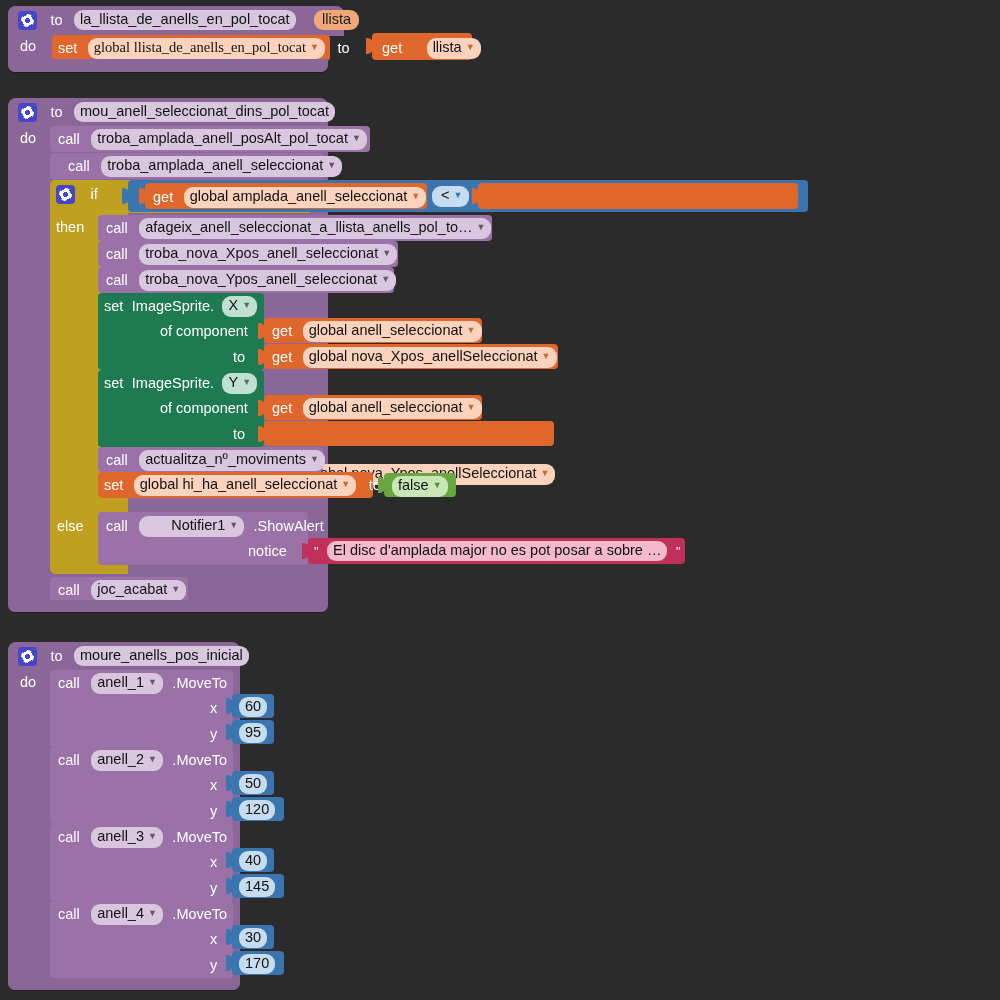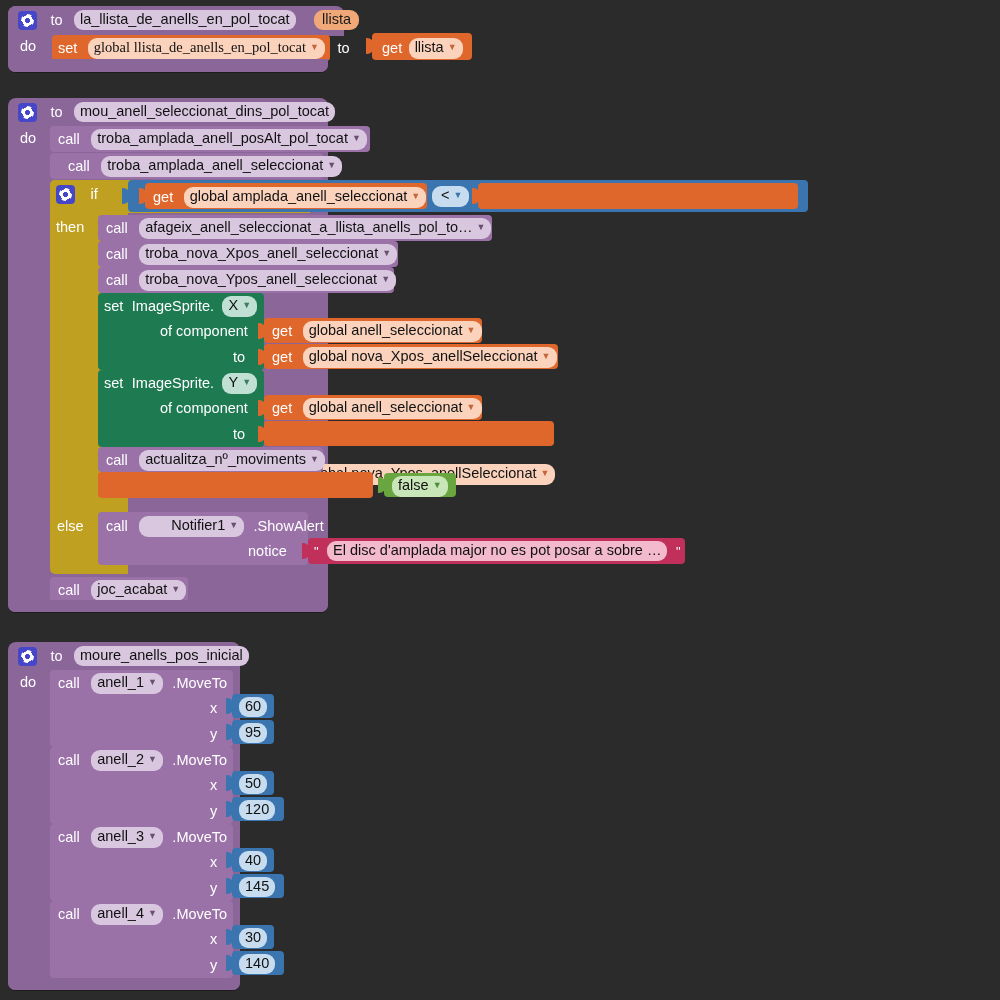--- a/index.html
+++ b/index.html
@@ -133,21 +133,21 @@
   <div class="row" style="left:58px; top:38px;">
     <span class="lbl">set</span>
     <span class="fld fld-orange" style="margin-left:6px;font-family:Liberation Serif, serif;">global llista_de_anells_en_pol_tocat<span class="caret caret-o">▼</span></span>
     <span class="lbl" style="margin-left:8px;">to</span>
   </div>
 
   <div class="blk c-var" style="left:372px; top:33px; width:100px; height:27px; border-radius:4px;"></div>
   <div class="plug c-var" style="left:366px; top:38px;"></div>
   <div class="row" style="left:382px; top:38px;">
     <span class="lbl">get</span>
-    <span class="fld fld-orange" style="margin-left:2px;">llista<span class="caret caret-o">▼</span></span>
+    <span class="fld fld-orange" style="margin-left:20px;">llista<span class="caret caret-o">▼</span></span>
   </div>
   <div class="blk c-proc" style="left:8px; top:59px; width:320px; height:13px; border-radius:0 0 7px 7px;"></div>
 
   <div class="blk proc c-proc" style="left:8px; top:98px; width:320px; height:514px;"></div>
   <div class="row" style="left:18px; top:102px;">
     <span class="gear"></span>
     <span class="lbl" style="margin-left:9px;">to</span>
     <span class="fld fld-purple" style="margin-left:7px;">mou_anell_seleccionat_dins_pol_tocat</span>
   </div>
   <div class="row" style="left:20px; top:129px;">
@@ -274,20 +274,25 @@
 
   <div class="blk c-call" style="left:98px; top:447px; width:225px; height:25px; border-radius:4px;"></div>
   <div class="bump c-call" style="left:110px; top:447px;"></div>
   <div class="row" style="left:106px; top:450px;">
     <span class="lbl">call</span>
     <span class="fld fld-purple" style="margin-left:7px;">actualitza_nº_moviments<span class="caret">▼</span></span>
   </div>
 
   <div class="blk c-var" style="left:98px; top:472px; width:275px; height:26px; border-radius:4px;"></div>
   <div class="bump c-var" style="left:110px; top:472px;"></div>
+  <div class="row" style="left:104px; top:475px;">
+    <span class="lbl">set</span>
+    <span class="fld fld-orange" style="margin-left:6px;">global hi_ha_anell_seleccionat<span class="caret caret-o">▼</span></span>
+    <span class="lbl" style="margin-left:8px;">to</span>
+  </div>
   <div class="blk c-logic" style="left:384px; top:473px; width:72px; height:24px; border-radius:4px;"></div>
   <div class="plug c-logic" style="left:378px; top:477px;"></div>
   <div class="row" style="left:392px; top:476px;">
     <span class="fld fld-green">false<span class="caret caret-g">▼</span></span>
   </div>
 
   <div class="row" style="left:57px; top:517px;">
     <span class="lbl">else</span>
   </div>
 
@@ -414,18 +419,18 @@
   <div class="plug c-math" style="left:226px; top:929px;"></div>
   <div class="row" style="left:239px; top:928px;">
     <span class="fld fld-blue">30</span>
   </div>
   <div class="row" style="left:210px; top:956px;">
     <span class="lbl">y</span>
   </div>
   <div class="blk c-math" style="left:232px; top:951px; width:52px; height:24px; border-radius:4px;"></div>
   <div class="plug c-math" style="left:226px; top:955px;"></div>
   <div class="row" style="left:239px; top:954px;">
-    <span class="fld fld-blue">140</span>
+    <span class="fld fld-blue">170</span>
   </div>
 
   <div class="blk c-proc" style="left:8px; top:978px; width:232px; height:12px; border-radius:0 0 7px 7px;"></div>
 
 </div>
 
 </body></html>

